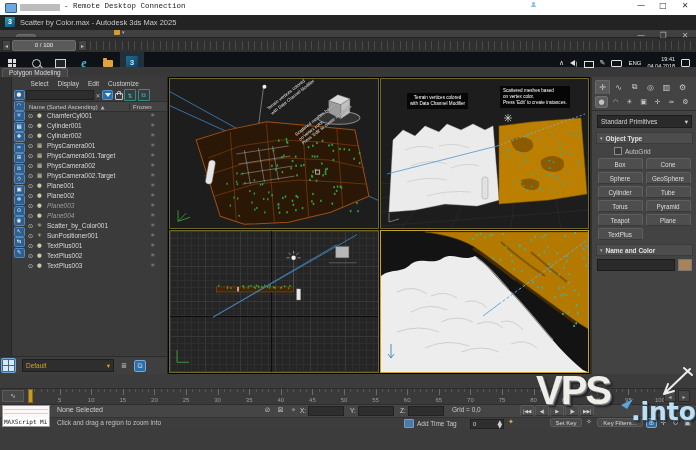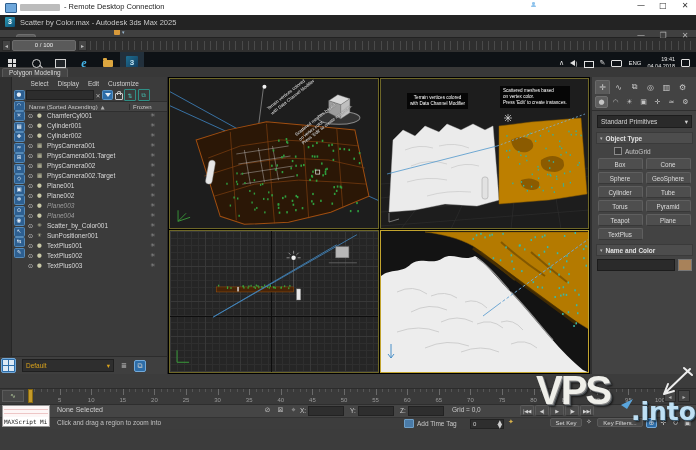--- a/index.html
+++ b/index.html
@@ -5,21 +5,21 @@
   html,body{margin:0;padding:0;background:#222;}
   #stage{position:relative;width:696px;height:450px;overflow:hidden;background:#3c3c3c;
          font-family:"Liberation Sans",sans-serif;user-select:none;cursor:default;}
   .abs{position:absolute;}
   .glyph{font-family:"DejaVu Sans",sans-serif;}
 
   
   #rdp-bar{left:0;top:0;width:696px;height:15px;background:#ffffff;border-bottom:1px solid #d4d4d4;}
   .rdp-icon{left:5px;top:3px;width:10px;height:8px;background:#6fa8dc;border:1px solid #2e5f8f;border-radius:1px;}
   .ip-redacted{left:20px;top:4px;width:40px;height:7px;background:#bcbcbc;border-radius:1px;filter:blur(.6px);}
-  #rdp-title{left:64px;top:2px;font-size:7.5px;color:#1c1c1c;}
+  #rdp-title{left:64px;top:2px;font-size:7.5px;color:#1c1c1c;font-family:Liberation Mono, monospace;}
   .winbtns{right:4px;top:1px;display:flex;gap:8px;}
   .winbtn{font-size:8px;color:#333;width:14px;text-align:center;font-family:"DejaVu Sans",sans-serif;}
   #app-bar{left:0;top:15px;width:696px;height:15px;background:#232323;}
   .max-icon{left:5px;top:17px;width:10px;height:10px;background:linear-gradient(135deg,#2a9bb5,#0d4f76);
             color:#fff;font-size:7px;font-weight:bold;text-align:center;line-height:10px;border-radius:1px;}
   #app-title{left:20px;top:18px;font-size:7.5px;color:#c8c8c8;}
   #app-bar .winbtn{color:#b0b0b0;}
 
   
   #menubar{left:0;top:30px;width:696px;height:9px;background:#363636;display:flex;align-items:center;}

